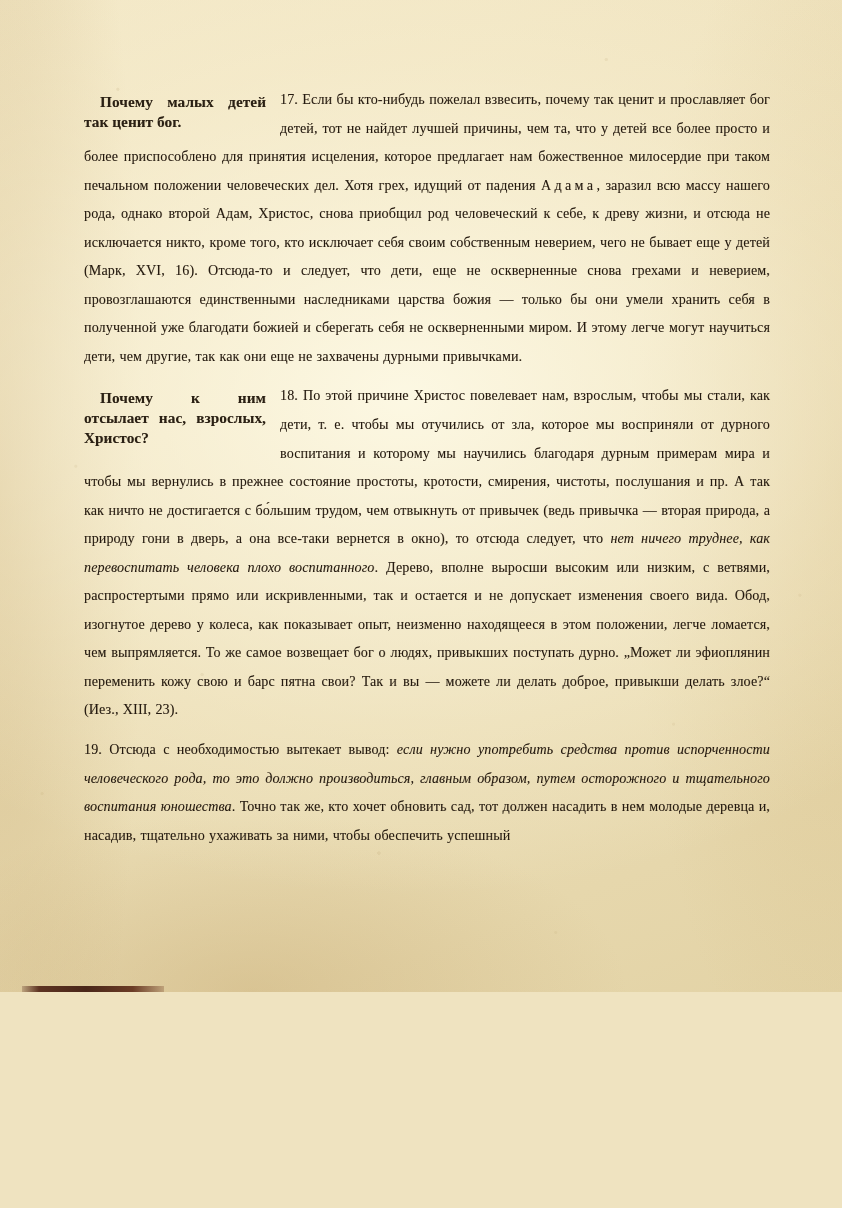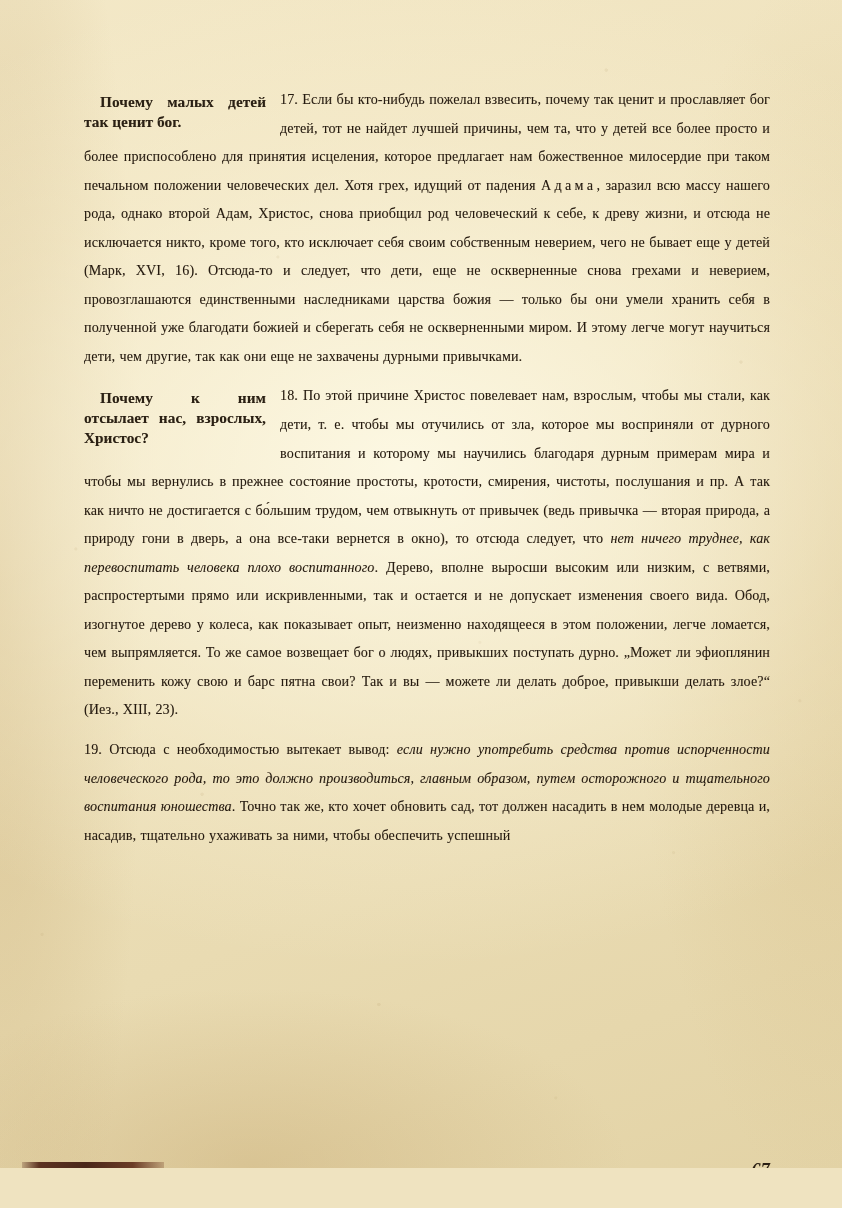--- a/index.html
+++ b/index.html
@@ -11,21 +11,21 @@
     height: 1208px;
     overflow: hidden;
     background: #efe3c0;
     font-family: "Liberation Serif", "DejaVu Serif", serif;
   }
 
   
   #page {
     position: relative;
     width: 842px;
-    height: 1168px;
+    height: 992px;
     background:
       radial-gradient(ellipse 900px 640px at 48% 40%, rgba(255,252,234,0.85) 0%, rgba(250,242,214,0.35) 52%, rgba(232,214,168,0.0) 78%),
       radial-gradient(ellipse 300px 900px at 100% 50%, rgba(212,186,128,0.40) 0%, rgba(212,186,128,0.0) 70%),
       radial-gradient(ellipse 200px 1200px at 0% 50%, rgba(200,172,116,0.45) 0%, rgba(200,172,116,0.0) 72%),
       radial-gradient(ellipse 500px 240px at 30% 100%, rgba(196,166,110,0.40) 0%, rgba(196,166,110,0.0) 75%),
       linear-gradient(160deg, #f3e8c7 0%, #eee1bb 38%, #e9dbb2 70%, #e3d3a6 100%);
     overflow: hidden;
   }
 
   

